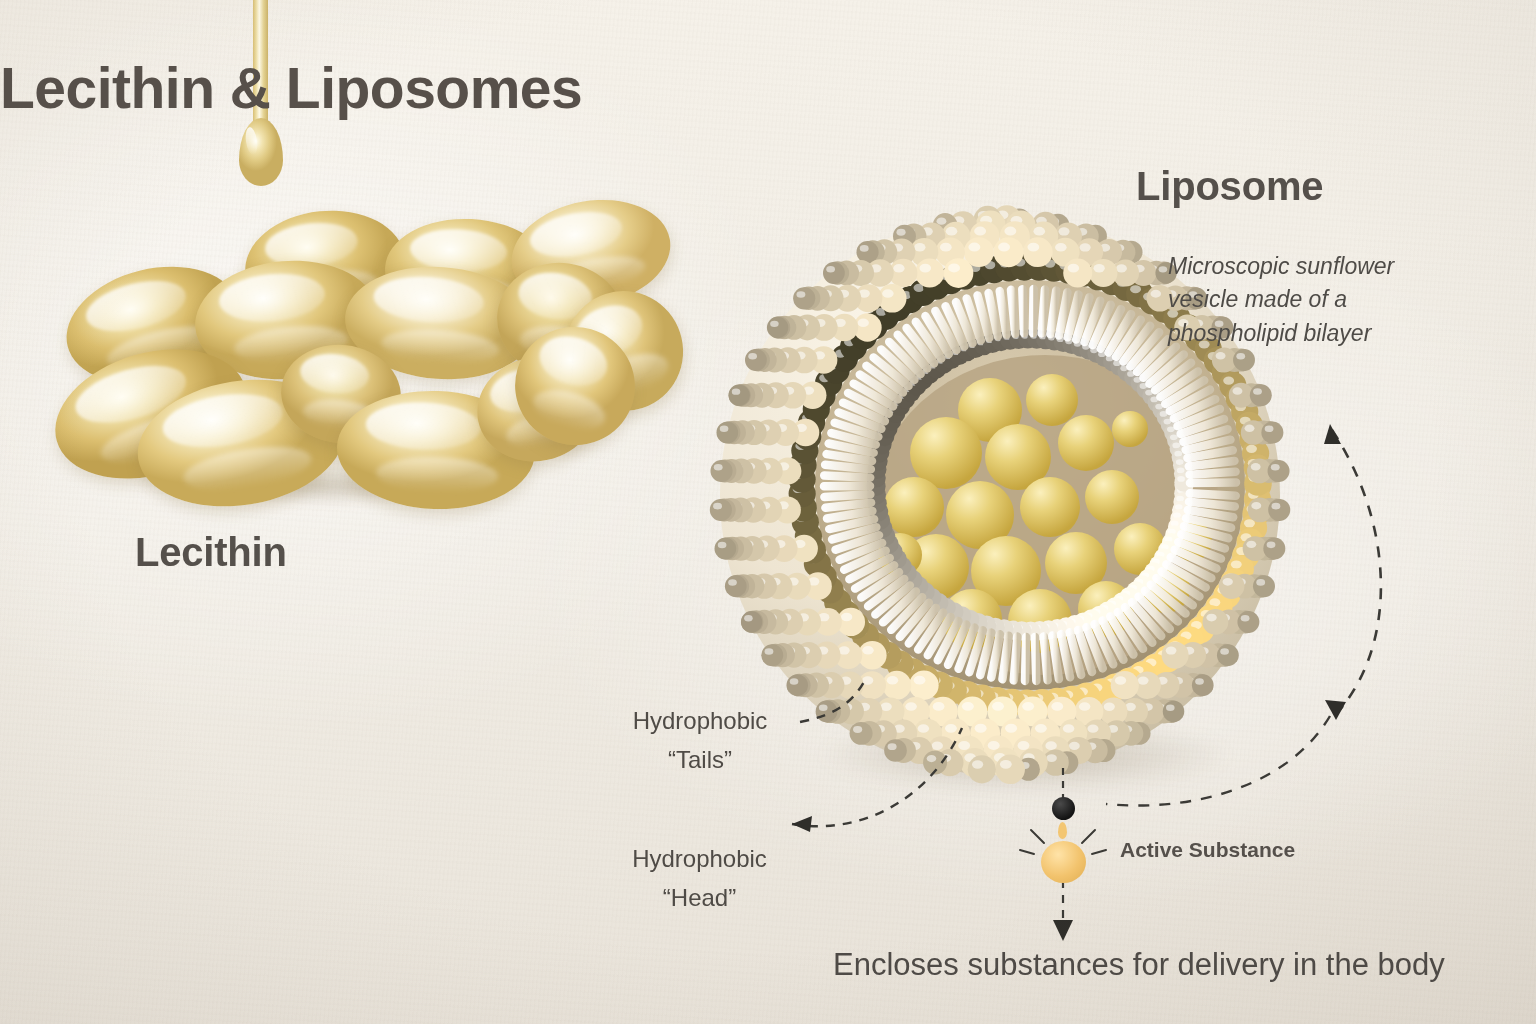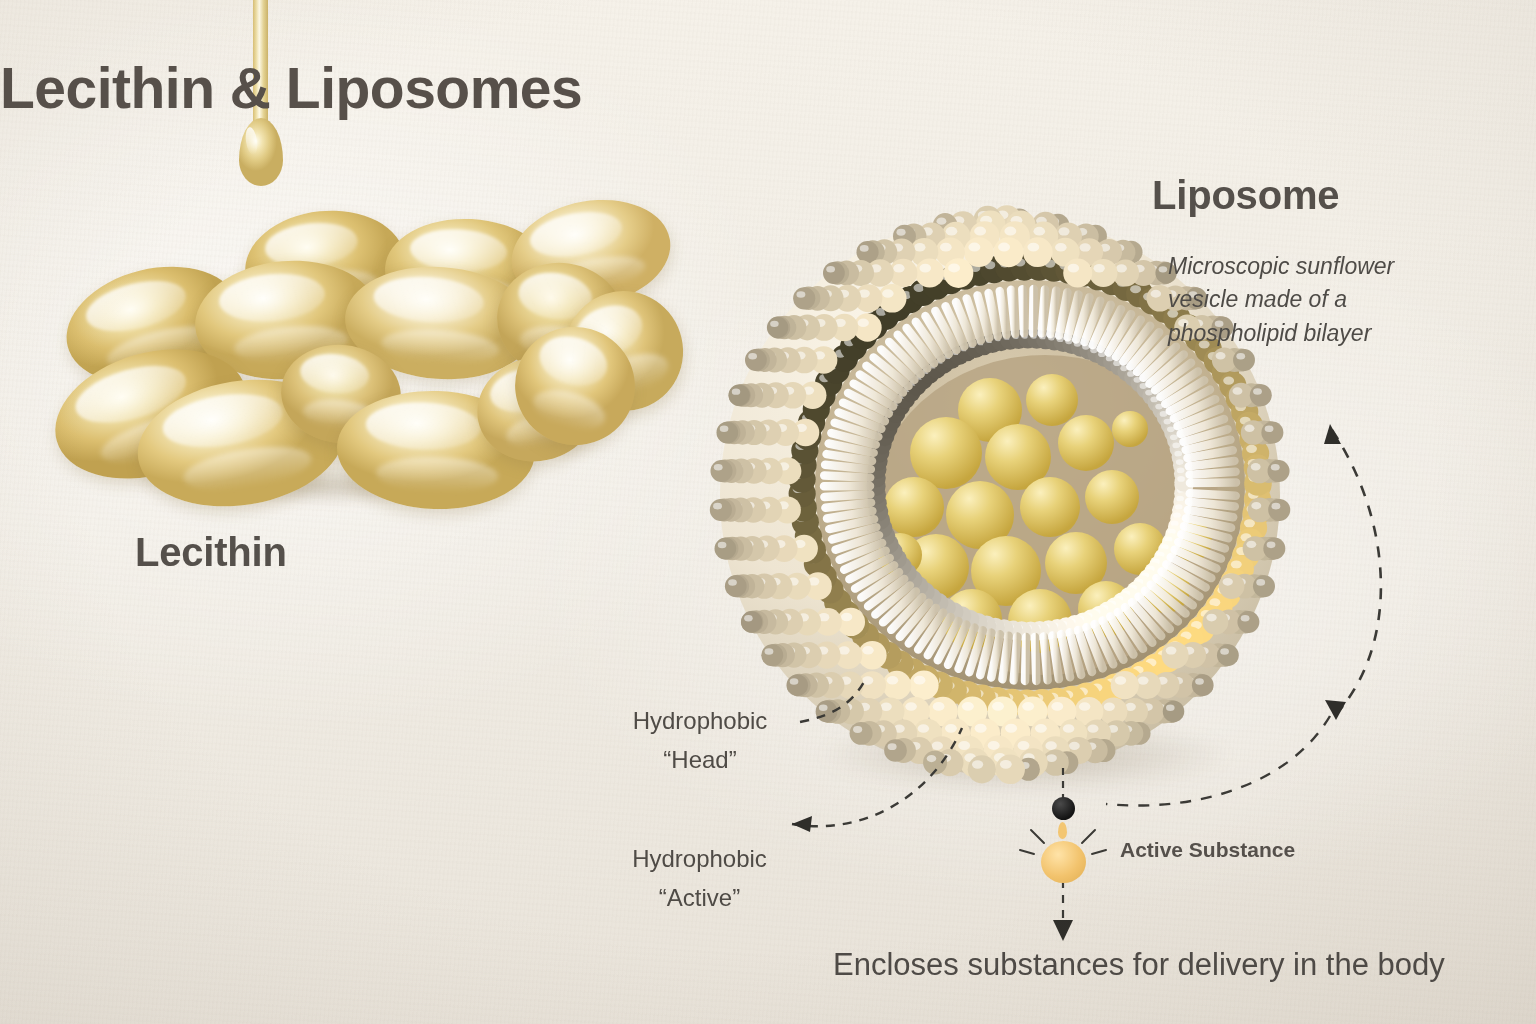--- a/index.html
+++ b/index.html
@@ -1326,30 +1326,30 @@
   <div class="dot-black"></div>
   <div class="dot-seed"></div>
   <div class="dot-gold"></div>
 
   <div class="vign"></div>
 
   <div class="title">Lecithin &amp; Liposomes</div>
 
   <div class="h2" style="left:135px;top:530px;">Lecithin</div>
 
-  <div class="h2" style="left:1136px;top:173px;margin-left:16px;">Liposome</div>
+  <div class="h2" style="left:1136px;top:164px;">Liposome</div>
   <div class="body-txt ital" style="left:1168px;top:250px;width:300px;">Microscopic sunflower vesicle made of a phospholipid bilayer</div>
 
   <div class="lbl" style="left:600px;top:702px;width:200px;">
+    <span>Hydrophobic</span><br>
+    <span>“Tails”</span>
+  </div>
+
+  <div class="lbl" style="left:592px;top:840px;width:215px;">
     <span>Hydrophobic</span><br>
     <span>“Head”</span>
   </div>
 
-  <div class="lbl" style="left:592px;top:840px;width:215px;">
-    <span>Hydrophobic</span><br>
-    <span>“Active”</span>
-  </div>
-
   <div class="bold-lbl" style="left:1120px;top:838px;">Active Substance</div>
 
   <div class="caption" style="left:833px;top:947px;">Encloses substances for delivery in the body</div>
 
 </div>
 
 </body></html>

